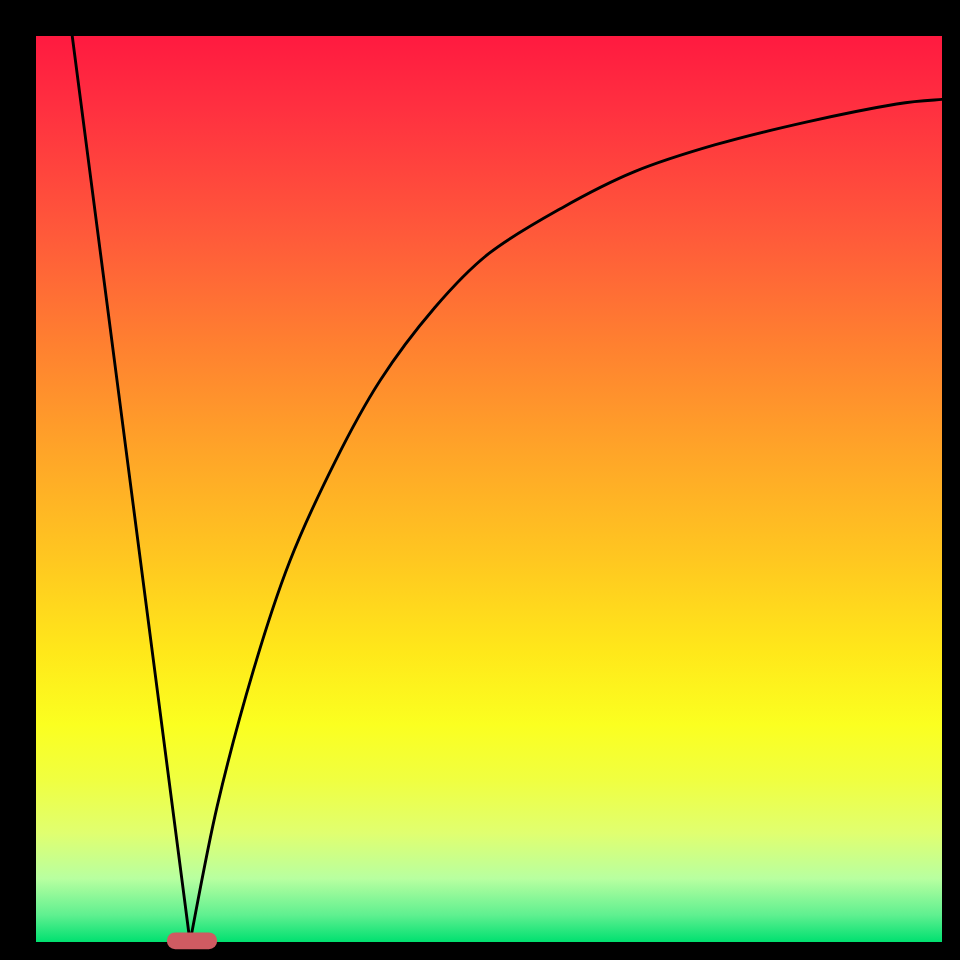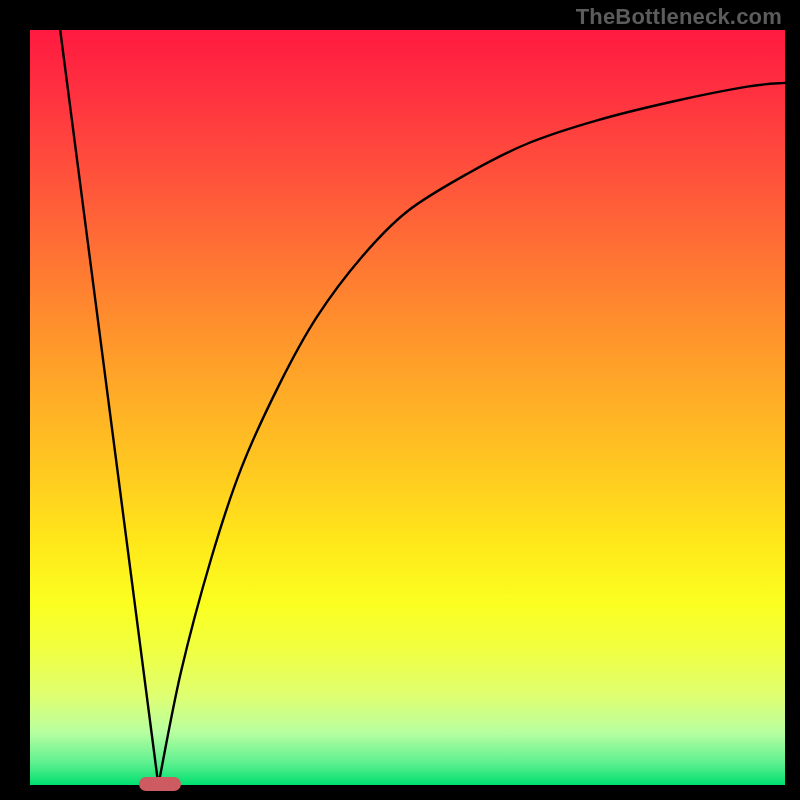--- a/index.html
+++ b/index.html
@@ -64,21 +64,20 @@
     position: absolute;
     background: #cf5b62;
     border-radius: 7px;
     height: 14px;
   }
 </style>
 </head>
 <body>
 
 <div class="frame">
-  <div class="watermark">TheBottleneck.com</div>
   <div class="plot-area">
     <div class="gradient-bg"></div>
     <svg class="curve-svg" width="755" height="755" viewBox="0 0 755 755" preserveAspectRatio="none">
       <g id="curves">
           <path d="M 30.2 0 L 128.35000000000002 755 C 132.13 736.13, 142.19 679.50, 151.00 641.75 C 159.81 604.00, 171.13 562.48, 181.20 528.50 C 191.27 494.52, 200.08 466.84, 211.40 437.90 C 222.73 408.96, 236.57 380.02, 249.15 354.85 C 261.73 329.68, 273.06 308.29, 286.90 286.90 C 300.74 265.51, 317.10 244.12, 332.20 226.50 C 347.30 208.88, 359.88 195.04, 377.50 181.20 C 395.12 167.36, 417.77 154.77, 437.90 143.45 C 458.03 132.12, 476.91 122.06, 498.30 113.25 C 519.69 104.44, 542.34 97.52, 566.25 90.60 C 590.16 83.68, 616.58 77.39, 641.75 71.73 C 666.92 66.06, 698.38 59.77, 717.25 56.63 C 736.13 53.48, 748.71 53.48, 755.00 52.85" fill="none" stroke="#000" stroke-width="2.4" stroke-linejoin="round" stroke-linecap="round"></path>
         </g>
     </svg>
     <div id="marker" class="marker" style="width: 41.525px; left: 109.097px; bottom: -6px; background: rgb(207, 91, 98);"></div>
   </div>
 </div>

